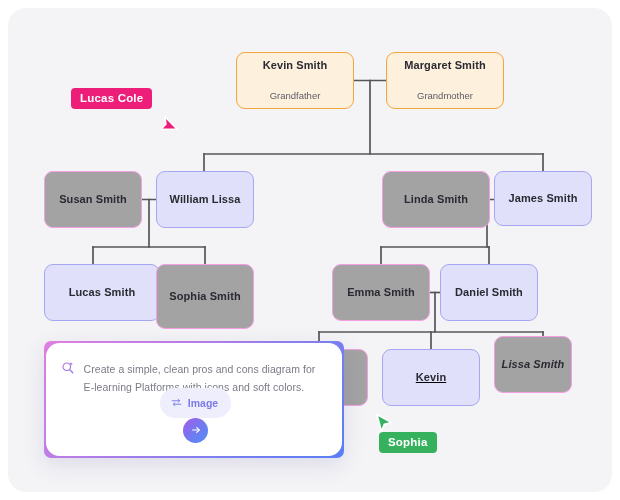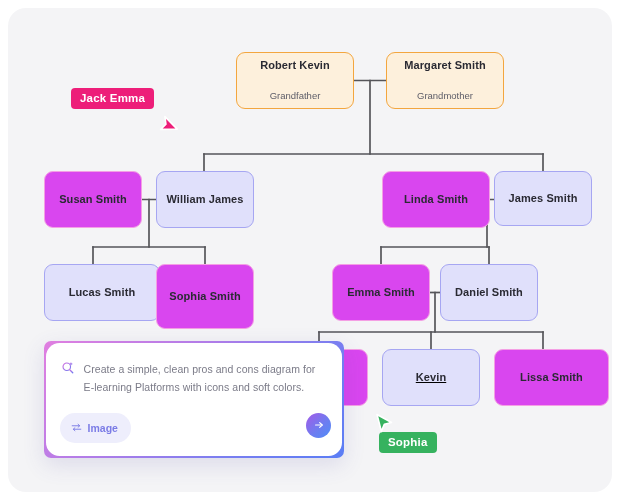--- a/index.html
+++ b/index.html
@@ -52,21 +52,21 @@
     color: #2a2a33;
     letter-spacing: .1px;
   }
   .node .rl {
     font-size: 9.5px;
     color: #5d5d68;
     margin-top: 18px;
   }
 
   .n-orange { background: #fdf0dc; border-color: #f3a63f; }
-  .n-pink   { background: #d946ef; border-color: #f49fe4; }
+  .n-pink   { background: #a3a3a3; border-color: #f49fe4; }
   .n-purple { background: #e0e0fb; border-color: #a6a6f2; }
 
   
   .badge {
     position: absolute;
     border-radius: 4px;
     color: #fff;
     font-size: 11.5px;
     font-weight: bold;
     padding: 4px 9px 5px 9px;
@@ -115,24 +115,25 @@
     letter-spacing: .05px;
   }
   #ai-icon { flex: 0 0 auto; margin-top: 1px; }
 
   #card-footer {
     position: absolute;
     left: 0;
     right: 0;
     bottom: 13px;
     display: flex;
-    align-items: flex-start;
+    align-items: center;
     justify-content: space-between;
     padding: 0 11px 0 14px;
     box-sizing: border-box;
+    flex-direction: column;
   }
   #image-chip {
     display: flex;
     align-items: center;
     gap: 6px;
     background: #eeeefc;
     border-radius: 999px;
     padding: 6px 13px 6px 11px;
   }
   #image-chip .lbl {
@@ -190,32 +191,32 @@
 
       <line x1="311" y1="324" x2="535" y2="324"></line>
       <line x1="311" y1="324" x2="311" y2="341"></line>
       <line x1="423" y1="324" x2="423" y2="341"></line>
       <line x1="535" y1="324" x2="535" y2="341"></line>
     </g>
   </svg>
 
   <div id="nodes">
       <div class="node n-orange" style="left: 228px; top: 44px; width: 118px; height: 57px;">
-        <div class="nm">Robert Kevin</div>
+        <div class="nm">Kevin Smith</div>
         <div class="rl">Grandfather</div>
       </div>
       <div class="node n-orange" style="left: 378px; top: 44px; width: 118px; height: 57px;">
         <div class="nm">Margaret Smith</div>
         <div class="rl">Grandmother</div>
       </div>
       <div class="node n-pink" style="left: 36px; top: 163px; width: 98px; height: 57px;">
         <div class="nm">Susan Smith</div>
       </div>
       <div class="node n-purple" style="left: 148px; top: 163px; width: 98px; height: 57px;">
-        <div class="nm">William James</div>
+        <div class="nm">William Lissa</div>
       </div>
       <div class="node n-pink" style="left: 374px; top: 163px; width: 108px; height: 57px;">
         <div class="nm">Linda Smith</div>
       </div>
       <div class="node n-purple" style="left: 486px; top: 163px; width: 98px; height: 55px;">
         <div class="nm">James Smith</div>
       </div>
       <div class="node n-purple" style="left: 36px; top: 256px; width: 116px; height: 57px;">
         <div class="nm">Lucas Smith</div>
       </div>
@@ -225,27 +226,27 @@
       <div class="node n-pink" style="left: 324px; top: 256px; width: 98px; height: 57px;">
         <div class="nm">Emma Smith</div>
       </div>
       <div class="node n-purple" style="left: 432px; top: 256px; width: 98px; height: 57px;">
         <div class="nm">Daniel Smith</div>
       </div>
       <div class="node n-pink" style="left: 262px; top: 341px; width: 98px; height: 57px;"></div>
       <div class="node n-purple" style="left: 374px; top: 341px; width: 98px; height: 57px; text-decoration: underline;">
         <div class="nm">Kevin</div>
       </div>
-      <div class="node n-pink" style="left: 486px; top: 341px; width: 115px; height: 57px;">
+      <div class="node n-pink" style="left: 486px; top: 328px; width: 78px; height: 57px; font-style: italic;">
         <div class="nm">Lissa Smith</div>
       </div>
     </div>
 
   <div id="cursor-layer">
-      <div class="badge badge-pink" style="left: 63px; top: 80px;">Jack Emma</div>
+      <div class="badge badge-pink" style="left: 63px; top: 80px;">Lucas Cole</div>
       <svg class="cursor" viewBox="0 0 22 24" style="left: 146px; top: 104px; transform: rotate(150deg);">
         <path d="M3 1.5 L17.5 9.5 L10.3 11.3 L7.4 18.4 Z" fill="#ed1e79" stroke="#ffffff" stroke-width="1.6" stroke-linejoin="round"></path>
       </svg>
       <div class="badge badge-green" style="left: 371px; top: 424px;">Sophia</div>
       <svg class="cursor" viewBox="0 0 22 24" style="left: 366px; top: 405px;">
         <path d="M3 1.5 L17.5 9.5 L10.3 11.3 L7.4 18.4 Z" fill="#36b25f" stroke="#ffffff" stroke-width="1.6" stroke-linejoin="round"></path>
       </svg>
     </div>
 
   <div id="prompt-card">

